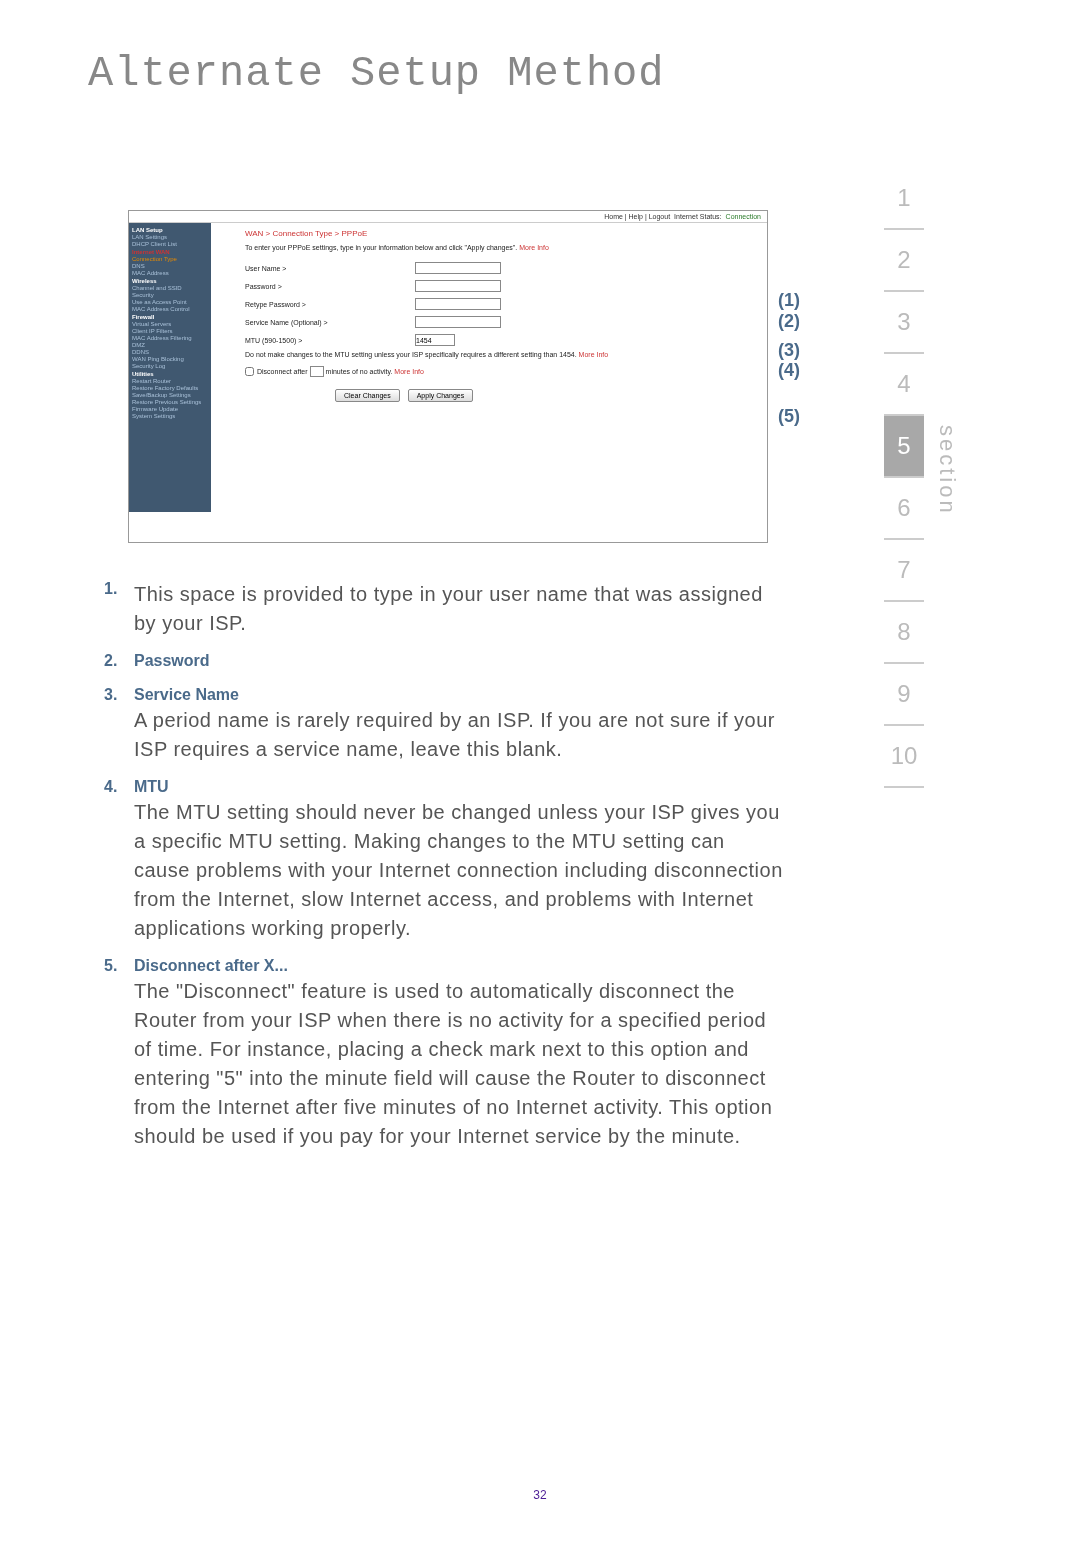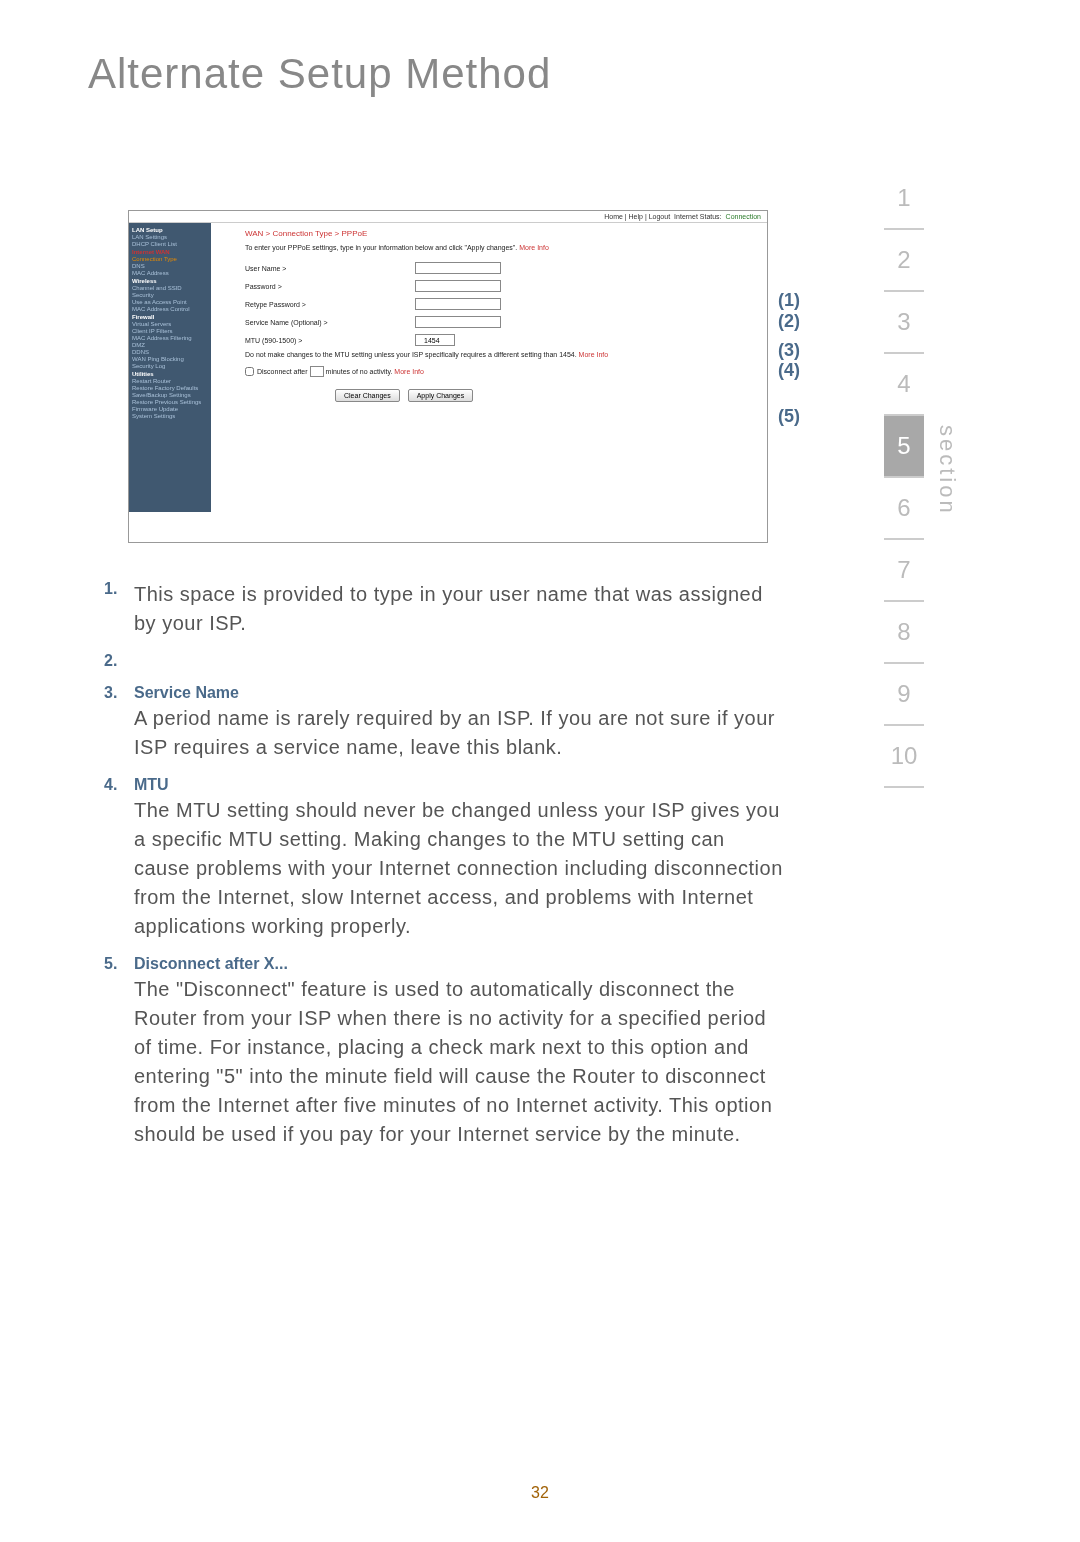--- a/index.html
+++ b/index.html
@@ -12,20 +12,21 @@
       color: #333;
     }
     .page-title {
       position: absolute;
       left: 88px;
       top: 50px;
       font-size: 42px;
       color: #888;
       font-weight: 300;
       letter-spacing: 1px;
+      font-family: Liberation Mono, monospace;
     }
     .screenshot {
       position: absolute;
       left: 128px;
       top: 210px;
       width: 640px;
       height: 333px;
       border: 1px solid #999;
       background: #fff;
     }
@@ -86,21 +87,21 @@
     .ss-instr { font-size: 7px; color: #222; margin-bottom: 10px; }
     .ss-instr a { color: #c33; text-decoration: none; }
     .ss-row { display: flex; align-items: center; margin-bottom: 4px; height: 14px; }
     .ss-label { width: 170px; font-size: 7px; color: #222; }
     .ss-input {
       width: 86px;
       height: 12px;
       border: 1px solid #888;
       background: #fff;
       font-size: 7px;
-      padding: 0 8px;
+      padding: 0 0;
     }
     .ss-note { font-size: 7px; color: #222; margin-top: 4px; }
     .ss-note a { color: #c33; text-decoration: none; }
     .ss-checkbox-row { display: flex; align-items: center; font-size: 7px; color: #222; margin-top: 8px; }
     .ss-checkbox { width: 9px; height: 9px; margin-right: 3px; }
     .ss-minute { width: 14px; height: 11px; border: 1px solid #888; margin: 0 2px; }
     .ss-btns { margin-top: 12px; margin-left: 90px; display: flex; gap: 8px; }
     .ss-btn {
       font-size: 7px;
       padding: 2px 8px;
@@ -170,22 +171,22 @@
       font-size: 20px;
       color: #555;
       line-height: 1.45;
       letter-spacing: 0.5px;
     }
     .page-num {
       position: absolute;
       left: 50%;
       transform: translateX(-50%);
       bottom: 40px;
-      font-size: 16px;
-      color: #a16207;
+      font-size: 12px;
+      color: #4c1d95;
     }
   </style>
 </head>
 <body>
 
 <div class="page-title">Alternate Setup Method</div>
 
 <div class="section-tabs" id="tabs">
     <div class="tab">1</div>
     <div class="tab">2</div>
@@ -288,20 +289,21 @@
 <div class="content" id="content-list">
     <div class="li">
       <div class="li-num">1.</div>
       <div class="li-body">
         <div class="li-text">This space is provided to type in your user name that was assigned by your ISP.</div>
       </div>
     </div>
     <div class="li">
       <div class="li-num">2.</div>
       <div class="li-body">
+        <div class="li-title">Password</div>
       </div>
     </div>
     <div class="li">
       <div class="li-num">3.</div>
       <div class="li-body">
         <div class="li-title">Service Name</div>
         <div class="li-text">A period name is rarely required by an ISP. If you are not sure if your ISP requires a service name, leave this blank.</div>
       </div>
     </div>
     <div class="li">

